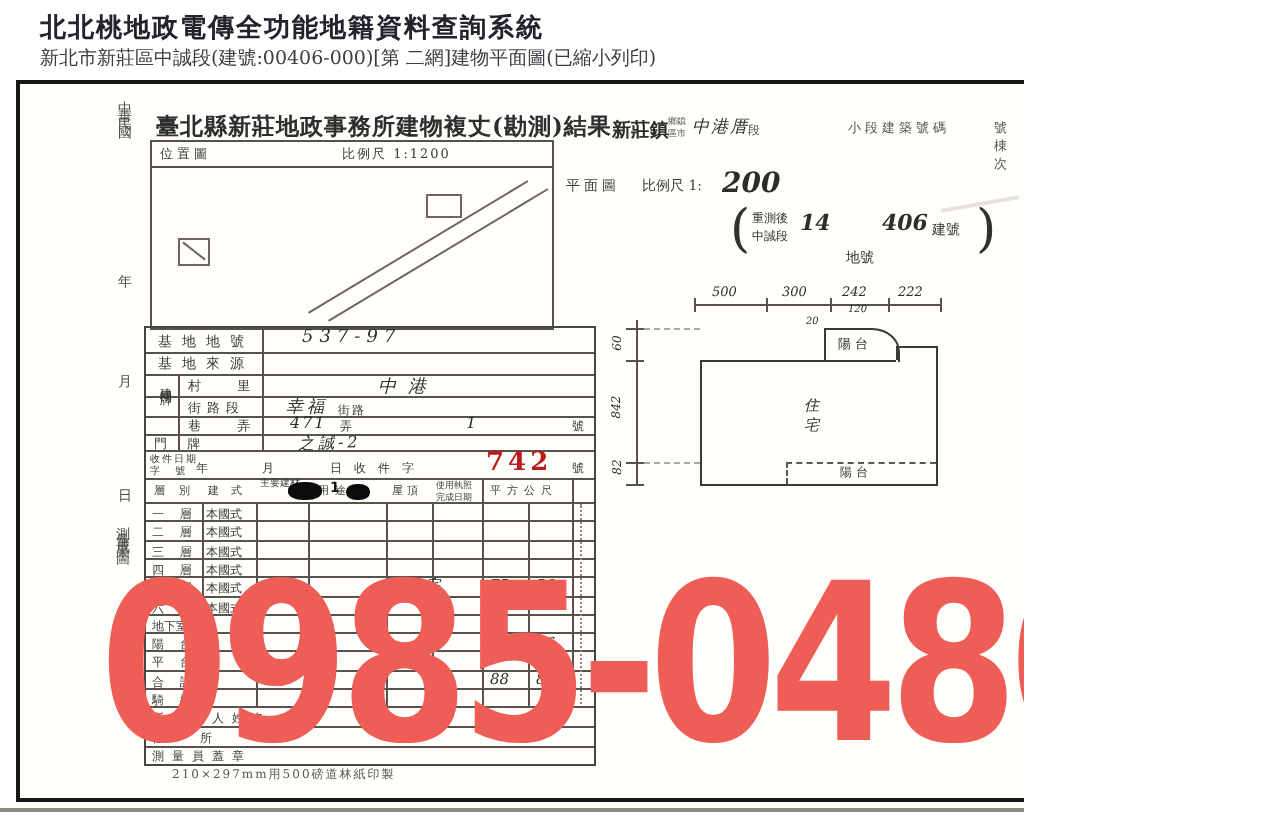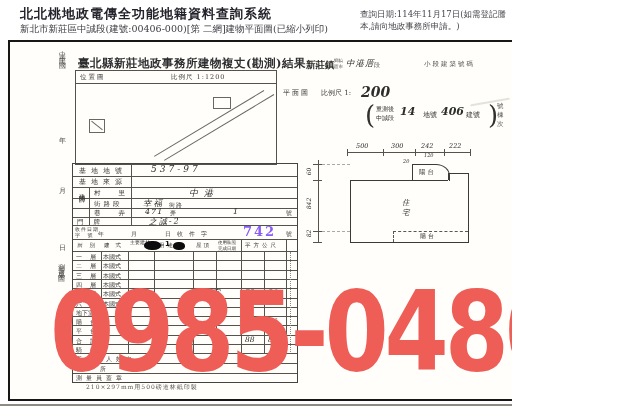--- a/index.html
+++ b/index.html
@@ -23,21 +23,20 @@
       z-index:50;white-space:nowrap;}
   .cell{position:absolute;white-space:nowrap;}
 </style>
 </head>
 <body>
 
 <div id="page">
 
   <div class="abs ser" style="left:20px;top:5px;font-size:13px;font-weight:bold;color:#23232b;letter-spacing:1px;">北北桃地政電傳全功能地籍資料查詢系統</div>
   <div class="abs ser" style="left:20px;top:23px;font-size:9.5px;color:#3c3c42;">新北市新莊區中誠段(建號:00406-000)[第 二網]建物平面圖(已縮小列印)</div>
-  <div class="abs ser" style="left:360px;top:9px;font-size:8.5px;color:#46464c;">查詢日期:114年11月17日(如需登記謄本,請向地政事務所申請。)</div>
 
   <div id="scan"></div>
 
   <div class="abs vert ser" style="left:57px;top:45px;height:70px;font-size:7px;letter-spacing:4px;color:#4a4a46;">中華民國</div>
   <div class="abs ser" style="left:59px;top:136px;font-size:7px;color:#4a4a46;">年</div>
   <div class="abs ser" style="left:59px;top:186px;font-size:7px;color:#4a4a46;">月</div>
   <div class="abs ser" style="left:59px;top:243px;font-size:7px;color:#4a4a46;">日</div>
   <div class="abs vert ser" style="left:56px;top:258px;height:88px;font-size:7px;letter-spacing:3px;color:#4a4a46;">測量成果圖</div>
 
   <div class="abs ser" style="left:78px;top:56px;font-size:11.5px;font-weight:bold;color:#2e2e31;letter-spacing:0.5px;">臺北縣新莊地政事務所建物複丈(勘測)結果</div>
@@ -107,21 +106,21 @@
     <div class="cell hand" style="left:160px;top:43px;font-size:8px;">1</div>
     <div class="cell ser" style="left:213px;top:45px;font-size:6px;">號</div>
     <div class="cell ser" style="left:4px;top:54px;font-size:6.5px;letter-spacing:4px;">門 牌</div>
     <div class="cell hand" style="left:76px;top:52px;font-size:8px;letter-spacing:2px;transform:rotate(-2deg);">之誠-2</div>
 
     <div class="cell ser" style="left:2px;top:62px;font-size:5px;letter-spacing:1px;">收件日期</div>
     <div class="cell ser" style="left:2px;top:68px;font-size:5px;letter-spacing:3px;">字 號</div>
     <div class="cell ser" style="left:25px;top:66px;font-size:6px;">年</div>
     <div class="cell ser" style="left:58px;top:66px;font-size:6px;">月</div>
     <div class="cell ser" style="left:92px;top:66px;font-size:6px;letter-spacing:6px;">日收件字</div>
-    <div class="cell ser" style="left:170px;top:60px;font-size:13px;font-weight:bold;letter-spacing:2px;color:#8b5cf6;">742</div>
+    <div class="cell ser" style="left:170px;top:60px;font-size:13px;font-weight:bold;letter-spacing:2px;color:#b91c1c;">742</div>
     <div class="cell ser" style="left:213px;top:66px;font-size:6px;">號</div>
 
     <div class="cell ser" style="left:4px;top:78px;font-size:5.5px;letter-spacing:7px;">層別</div>
     <div class="cell ser" style="left:31px;top:78px;font-size:5.5px;letter-spacing:6px;">建式</div>
     <div class="cell ser" style="left:57px;top:76px;font-size:5px;width:22px;white-space:normal;line-height:5.5px;">主要建材</div>
     <div class="cell ser" style="left:86px;top:78px;font-size:5.5px;letter-spacing:3px;">用途</div>
     <div class="cell ser" style="left:123px;top:78px;font-size:5.5px;letter-spacing:2px;">屋頂</div>
     <div class="cell ser" style="left:145px;top:76px;font-size:4.5px;">使用執照</div>
     <div class="cell ser" style="left:145px;top:82px;font-size:4.5px;">完成日期</div>
     <div class="cell ser" style="left:172px;top:78px;font-size:5.5px;letter-spacing:3px;">平方公尺</div>
@@ -161,31 +160,31 @@
   </div>
 
   <div class="abs ser" style="left:86px;top:383px;font-size:6px;color:#5a5751;letter-spacing:1px;">210×297mm用500磅道林紙印製</div>
 
   <div class="abs ser" style="left:306px;top:59px;font-size:9.5px;font-weight:bold;color:#2c2c2a;">新莊鎮</div>
   <div class="abs ser" style="left:334px;top:58px;font-size:4.5px;color:#55524c;">鄉鎮</div>
   <div class="abs ser" style="left:334px;top:64px;font-size:4.5px;color:#55524c;">區市</div>
   <div class="abs hand" style="left:346px;top:58px;font-size:8.5px;letter-spacing:1px;">中港厝</div>
   <div class="abs ser" style="left:374px;top:61px;font-size:6px;color:#55524c;">段</div>
   <div class="abs ser" style="left:424px;top:60px;font-size:6.5px;letter-spacing:2px;color:#55524c;">小段建築號碼</div>
-  <div class="abs ser" style="left:497px;top:60px;font-size:6.5px;letter-spacing:2px;color:#55524c;margin-top:42px;">號棟次</div>
+  <div class="abs ser" style="left:497px;top:60px;font-size:6.5px;letter-spacing:2px;color:#55524c;">號棟次</div>
 
   <div class="abs ser" style="left:283px;top:88px;font-size:7px;letter-spacing:2px;">平面圖</div>
   <div class="abs ser" style="left:321px;top:88px;font-size:7px;">比例尺 1:</div>
   <div class="abs hand" style="left:361px;top:84px;font-size:14px;font-weight:bold;">200</div>
 
   <div class="abs ser" style="left:365px;top:100px;font-size:26px;font-weight:200;color:#33312d;">(</div>
   <div class="abs ser" style="left:376px;top:105px;font-size:6px;color:#33312d;">重測後</div>
   <div class="abs ser" style="left:376px;top:114px;font-size:6px;color:#33312d;">中誠段</div>
   <div class="abs hand" style="left:400px;top:105px;font-size:11px;font-weight:bold;">14</div>
-  <div class="abs ser" style="left:423px;top:110px;font-size:7px;color:#33312d;">地號</div>
+  <div class="abs ser" style="left:423px;top:124px;font-size:7px;color:#33312d;">地號</div>
   <div class="abs hand" style="left:441px;top:105px;font-size:11px;font-weight:bold;">406</div>
   <div class="abs ser" style="left:466px;top:110px;font-size:7px;color:#33312d;">建號</div>
   <div class="abs ser" style="left:488px;top:100px;font-size:26px;font-weight:200;color:#33312d;">)</div>
 
   <div class="hl" style="left:347px;top:152px;width:123px;"></div>
   <div class="vl" style="left:347px;top:149px;height:7px;"></div>
   <div class="vl" style="left:383px;top:149px;height:7px;"></div>
   <div class="vl" style="left:415px;top:149px;height:7px;"></div>
   <div class="vl" style="left:444px;top:149px;height:7px;"></div>
   <div class="vl" style="left:470px;top:149px;height:7px;"></div>

